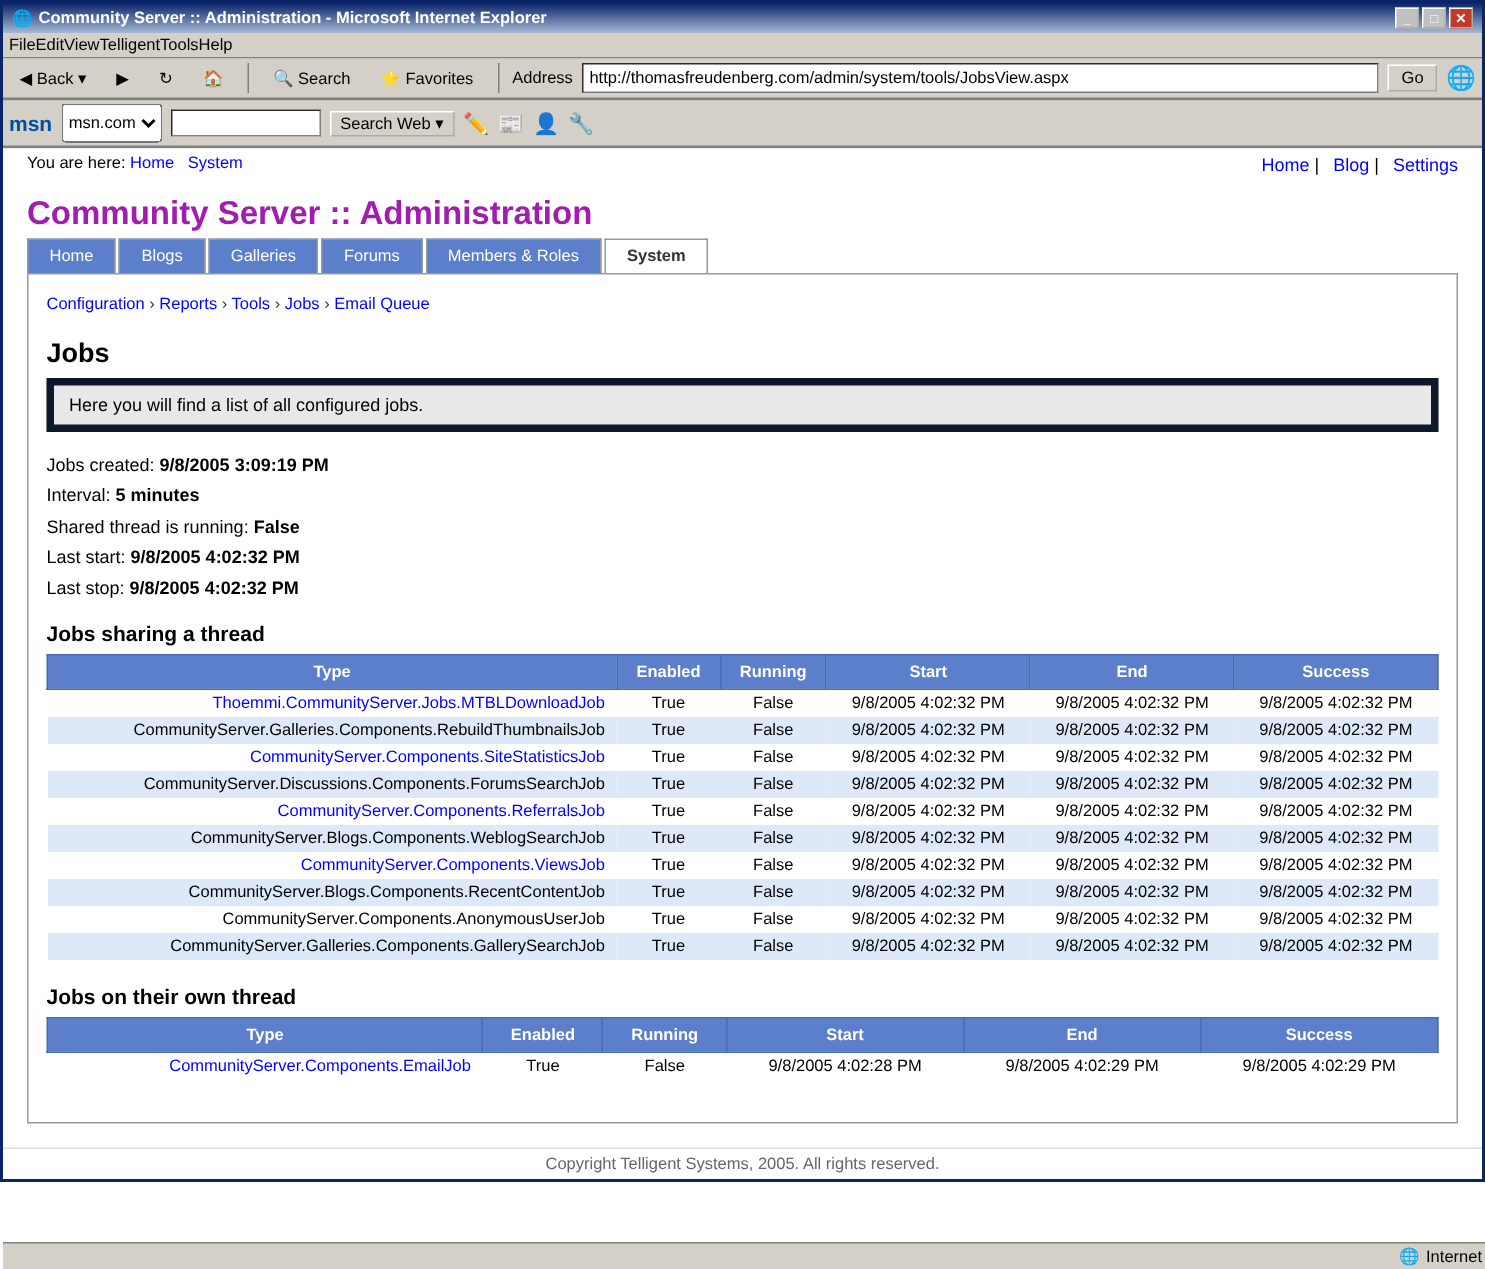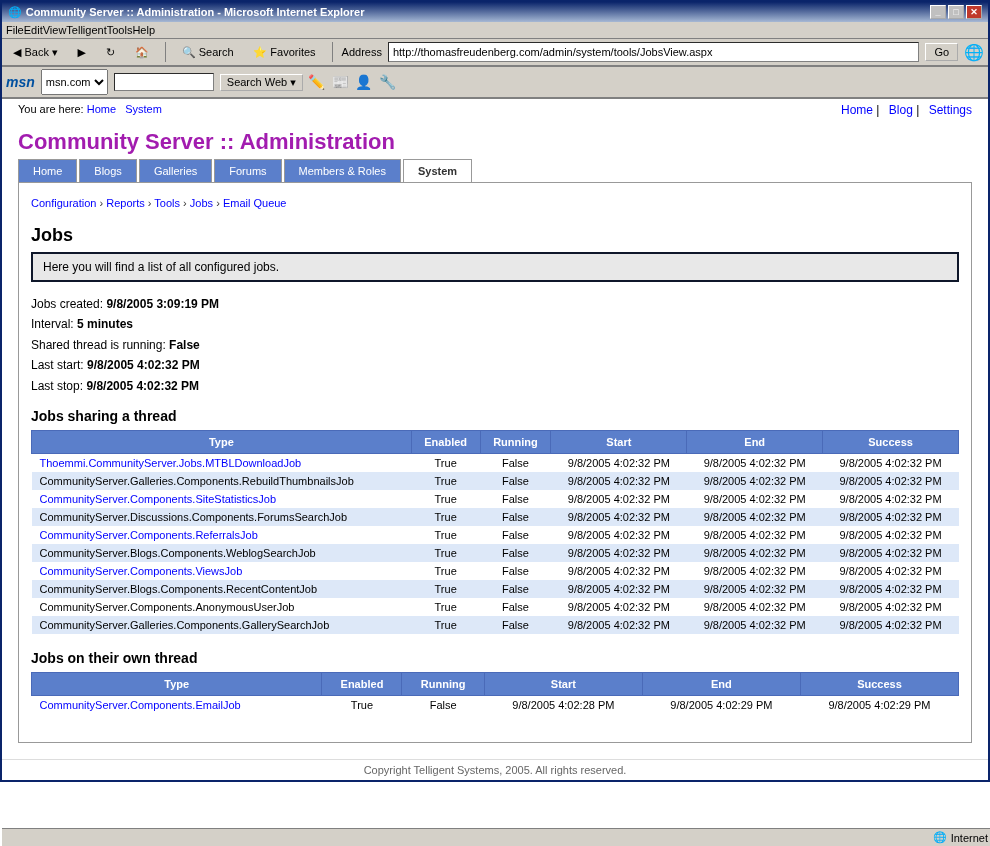--- a/index.html
+++ b/index.html
@@ -80,21 +80,20 @@
       padding: 2px 4px;
       display: flex;
       align-items: center;
       gap: 6px;
       font-size: 11px;
     }
     .msn-logo {
       color: #0050a0;
       font-weight: bold;
       font-size: 14px;
-      font-style: italic;
     }
     .msn-search-input {
       width: 100px;
       height: 18px;
       border: 1px inset #808080;
       padding: 1px 4px;
       font-size: 11px;
     }
     .msn-search-web {
       background: #d4d0c8;
@@ -163,21 +162,21 @@
     .section-title {
       font-size: 18px;
       font-weight: bold;
       padding: 8px 0 6px 0;
       color: #000;
     }
 
     
     .info-box {
       background: #e8e8e8;
-      border: 2px solid #0f172a;
+      border: 5px solid #0f172a;
       padding: 6px 10px;
       font-size: 12px;
       margin-bottom: 12px;
     }
 
     
     .job-info {
       font-size: 12px;
       line-height: 1.7;
       margin-bottom: 12px;
@@ -213,21 +212,21 @@
     }
     .data-table tbody tr:nth-child(odd) {
       background: white;
     }
     .data-table tbody td {
       padding: 3px 8px;
       border: none;
       text-align: center;
     }
     .data-table tbody td:first-child {
-      text-align: left;
+      text-align: right;
     }
     .data-table tbody td a {
       color: #00f;
       text-decoration: none;
     }
 
     
     .status-bar {
       background: #d4d0c8;
       border-top: 1px solid #808080;

